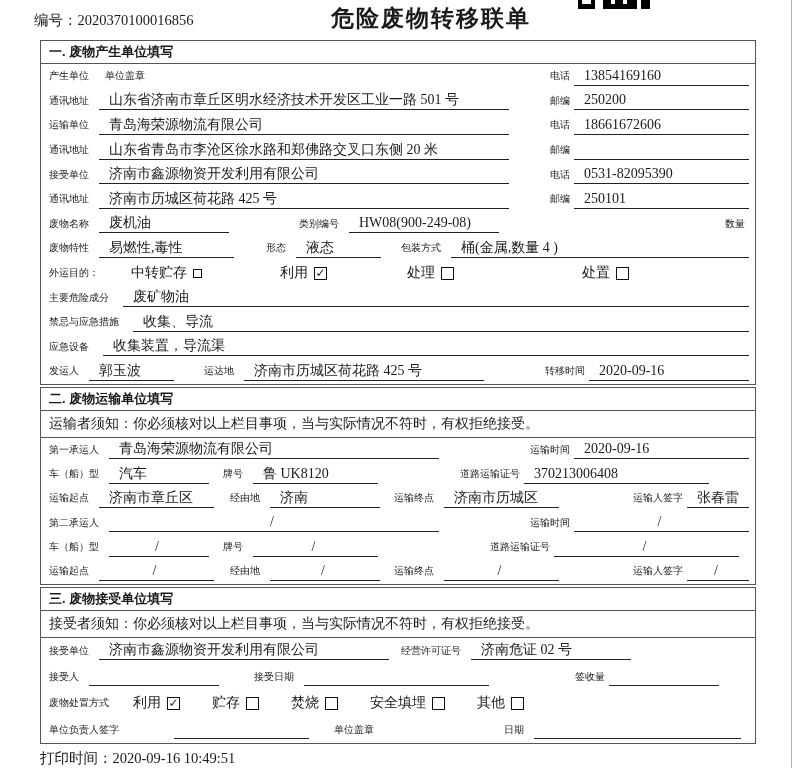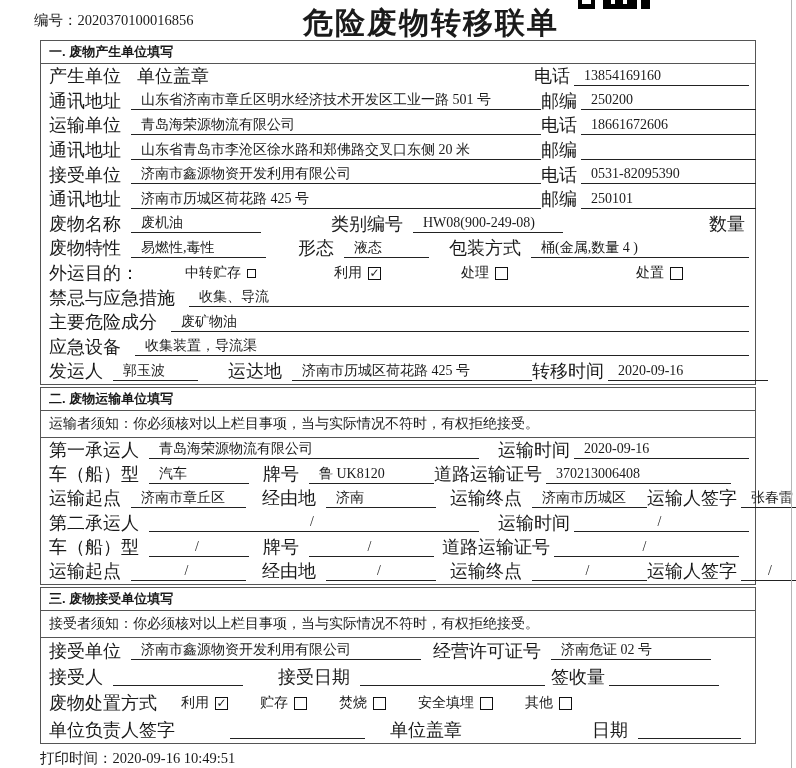--- a/index.html
+++ b/index.html
@@ -3,38 +3,38 @@
 <meta charset="utf-8">
 <style>
   * { margin:0; padding:0; box-sizing:border-box; }
   html,body { background:#fff; }
   body { font-family:"Liberation Serif","DejaVu Serif",serif; color:#1a1a1a; }
   .page { position:relative; width:796px; height:768px; background:#fff; overflow:hidden; }
   .page-edge { position:absolute; top:0; right:4px; width:1px; height:768px; background:#b5b5b5; }
 
   .serial { position:absolute; left:34px; top:11px; font-size:14.5px; white-space:nowrap; }
   .title { position:absolute; left:0; top:3px; width:100%; text-align:center; padding-left:66px;
-           font-size:30px; font-weight:bold; letter-spacing:2px;
+           font-size:23px; font-weight:bold; letter-spacing:2px;
            font-family:"Liberation Sans","DejaVu Sans",sans-serif; }
 
   .stamp { position:absolute; left:578px; top:0; width:72px; height:9px; }
   .stamp .b { position:absolute; background:#000; top:0; height:9px; }
   .stamp .w { position:absolute; background:#fff; top:0; height:4px; }
 
   .tbl { position:absolute; left:40px; top:40px; width:716px; }
   .sec { border:1.5px solid #555; background:#fff; margin-bottom:2px; }
   .sec-h { font-family:"Liberation Sans","DejaVu Sans",sans-serif; font-weight:bold; font-size:13px;
            padding:2px 0 2px 8px; border-bottom:1.5px solid #555; }
   .notice { font-size:14px; padding:4px 0 4px 8px; border-bottom:1.2px solid #555; }
 
   .row { display:flex; align-items:center; padding:0 6px 0 8px; }
   .s1 .row { height:24.6px; }
   .s2 .row { height:24.3px; }
   .s3 .row { height:26.3px; }
-  .lbl { font-size:18px; white-space:nowrap; margin-right:10px; flex-shrink:0; }
+  .lbl { font-size:10px; white-space:nowrap; margin-right:10px; flex-shrink:0; }
   .ul { border-bottom:1px solid #222; height:19px; line-height:18px; font-size:14px;
         padding:0 4px 0 10px; white-space:nowrap; overflow:hidden; flex-shrink:0; }
   .fill { flex:1 1 auto; }
   .ctr { text-align:center; padding-left:0; }
   .push { margin-left:auto; margin-right:4px;text-align:center; }
 
   .cb { display:inline-block; width:13px; height:13px; border:1.5px solid #111; vertical-align:-2px;
         text-align:center; line-height:11px; font-size:12px; font-weight:bold; margin-left:6px;
         font-family:"DejaVu Sans",sans-serif; flex-shrink:0; }
   .cb.small { width:9px; height:9px; vertical-align:0; }
@@ -120,46 +120,46 @@
         <span class="lbl">废物特性</span>
         <span class="ul" style="width:135px">易燃性,毒性</span>
         <span class="lbl" style="margin-left:32px">形态</span>
         <span class="ul" style="width:85px">液态</span>
         <span class="lbl" style="margin-left:20px">包装方式</span>
         <span class="ul fill">桶(金属,数量  4 )</span>
       </div>
 
       <div class="row">
         <span class="lbl">外运目的：</span>
-        <span class="opt" style="margin-left:36px">
+        <span class="opt" style="margin-left:22px">
           <span>中转贮存</span>
           <span class="cb small"></span>
         </span>
         <span class="opt" style="margin-left:78px">
           <span>利用</span>
           <span class="cb">✓</span>
         </span>
         <span class="opt" style="margin-left:80px">
           <span>处理</span>
           <span class="cb"></span>
         </span>
         <span class="opt" style="margin-left:128px">
           <span>处置</span>
           <span class="cb"></span>
         </span>
       </div>
 
       <div class="row">
+        <span class="lbl" style="margin-right:14px">主要危险成分</span>
+        <span class="ul fill">废矿物油</span>
+      </div>
+
+      <div class="row">
         <span class="lbl" style="margin-right:14px">禁忌与应急措施</span>
         <span class="ul fill">收集、导流</span>
-      </div>
-
-      <div class="row">
-        <span class="lbl" style="margin-right:14px">主要危险成分</span>
-        <span class="ul fill">废矿物油</span>
       </div>
 
       <div class="row">
         <span class="lbl" style="margin-right:14px">应急设备</span>
         <span class="ul fill">收集装置，导流渠</span>
       </div>
 
       <div class="row">
         <span class="lbl">发运人</span>
         <span class="ul" style="width:85px">郭玉波</span>

